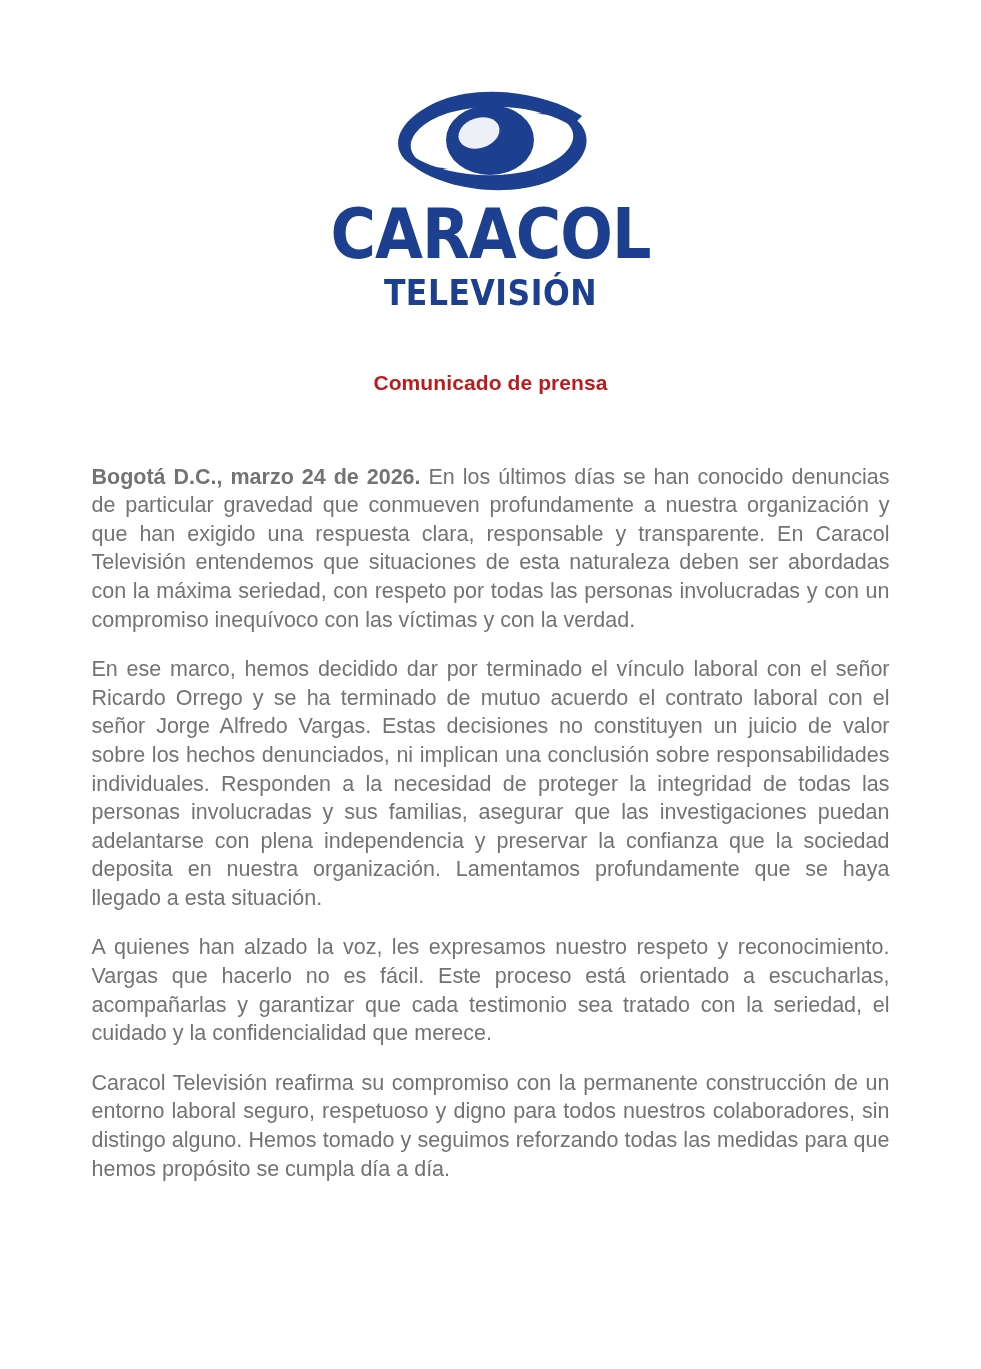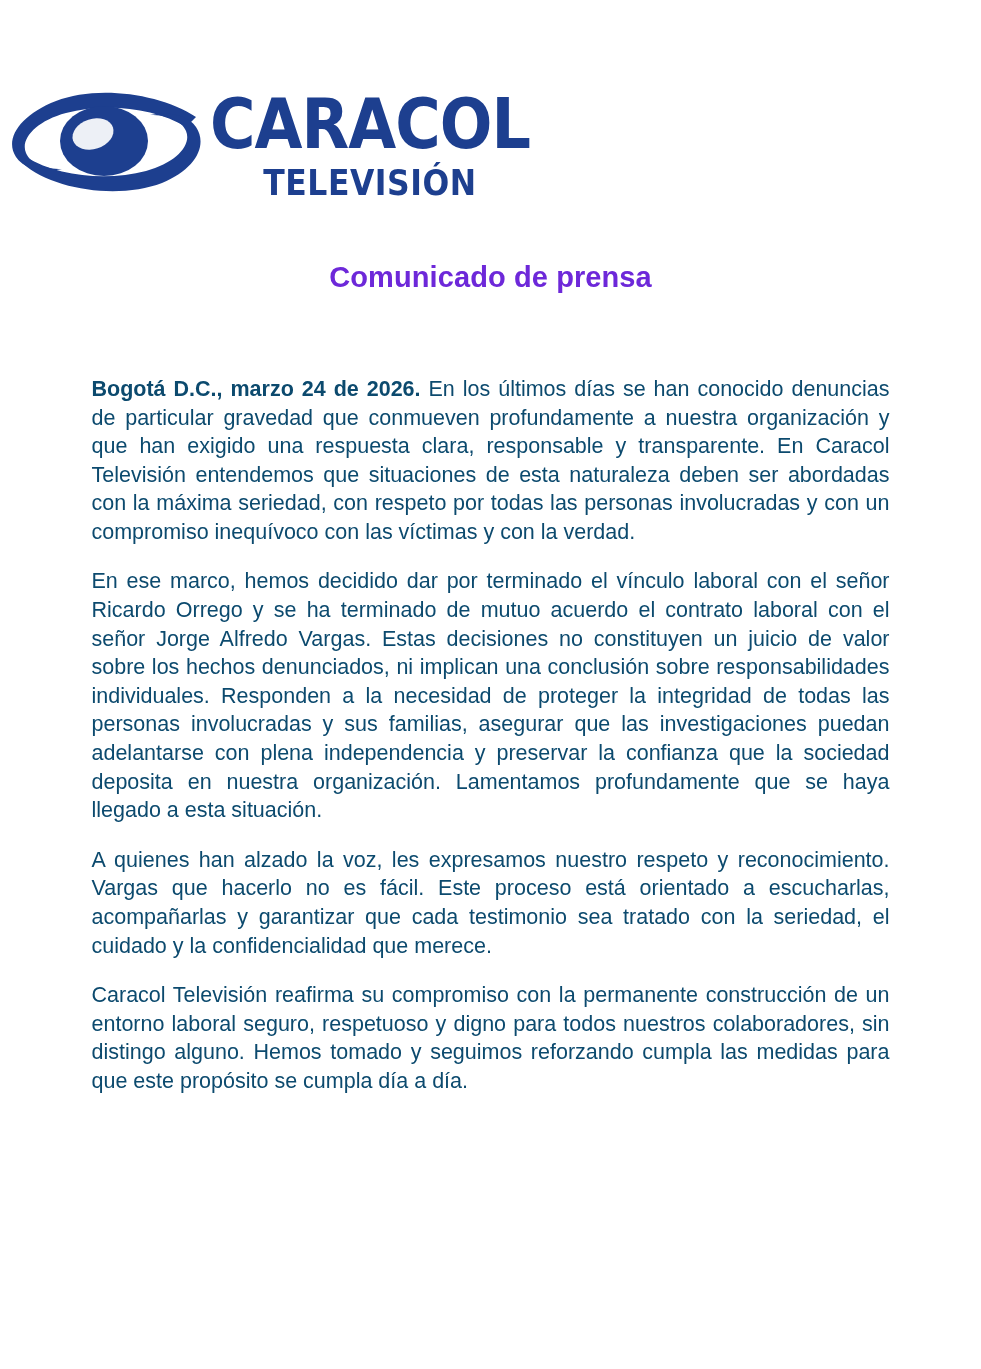--- a/index.html
+++ b/index.html
@@ -19,20 +19,21 @@
     box-sizing: border-box;
     padding: 0;
     background: #ffffff;
     position: relative;
   }
 
   
   .logo-block {
     padding-top: 86px;
     display: flex;
+    flex-direction: column;
     align-items: center;
   }
   .logo-mark {
     width: 210px;
     height: 110px;
     display: block;
   }
   .logo-wordmark {
     margin-top: 4px;
     display: flex;
@@ -59,39 +60,39 @@
     transform: scaleY(1.1);
     transform-origin: center top;
   }
 
   
   .doc-title {
     margin-top: 63px;
     text-align: center;
     font-family: "Liberation Sans", sans-serif;
     font-weight: 700;
-    font-size: 29px;
-    color: #6d28d9;
+    font-size: 21px;
+    color: #b91c1c;
     letter-spacing: 0.1px;
   }
 
   
   .body-wrap {
     margin: 0 auto;
     width: 798px;
     padding-top: 54px;
   }
   p.para {
-    margin: 8px 0 21px 0;
+    margin: 0 0 21px 0;
     font-family: "Liberation Sans", sans-serif;
     font-size: 21.5px;
     line-height: 1.33;
     text-align: justify;
     text-justify: inter-word;
-    color: #0c4a6e;
+    color: #737373;
   }
   p.para:last-child {
     margin-bottom: 0;
   }
   .lead-date {
     font-weight: 700;
   }
 </style>
 </head>
 <body>
@@ -114,16 +115,16 @@
   <h1 class="doc-title">Comunicado de prensa</h1>
 
   <div class="body-wrap">
 
     <p class="para"><span class="lead-date">Bogotá D.C., marzo 24 de 2026.</span><span> En los últimos días se han conocido denuncias de particular gravedad que conmueven profundamente a nuestra organización y que han exigido una respuesta clara, responsable y transparente. En Caracol Televisión entendemos que situaciones de esta naturaleza deben ser abordadas con la máxima seriedad, con respeto por todas las personas involucradas y con un compromiso inequívoco con las víctimas y con la verdad.</span></p>
 
     <p class="para">En ese marco, hemos decidido dar por terminado el vínculo laboral con el señor Ricardo Orrego y se ha terminado de mutuo acuerdo el contrato laboral con el señor Jorge Alfredo Vargas. Estas decisiones no constituyen un juicio de valor sobre los hechos denunciados, ni implican una conclusión sobre responsabilidades individuales. Responden a la necesidad de proteger la integridad de todas las personas involucradas y sus familias, asegurar que las investigaciones puedan adelantarse con plena independencia y preservar la confianza que la sociedad deposita en nuestra organización. Lamentamos profundamente que se haya llegado a esta situación.</p>
 
     <p class="para">A quienes han alzado la voz, les expresamos nuestro respeto y reconocimiento. Vargas que hacerlo no es fácil. Este proceso está orientado a escucharlas, acompañarlas y garantizar que cada testimonio sea tratado con la seriedad, el cuidado y la confidencialidad que merece.</p>
 
-    <p class="para">Caracol Televisión reafirma su compromiso con la permanente construcción de un entorno laboral seguro, respetuoso y digno para todos nuestros colaboradores, sin distingo alguno. Hemos tomado y seguimos reforzando cumpla las medidas para que este propósito se cumpla día a día.</p>
+    <p class="para">Caracol Televisión reafirma su compromiso con la permanente construcción de un entorno laboral seguro, respetuoso y digno para todos nuestros colaboradores, sin distingo alguno. Hemos tomado y seguimos reforzando todas las medidas para que hemos propósito se cumpla día a día.</p>
 
   </div>
 </div>
 
 </body></html>

